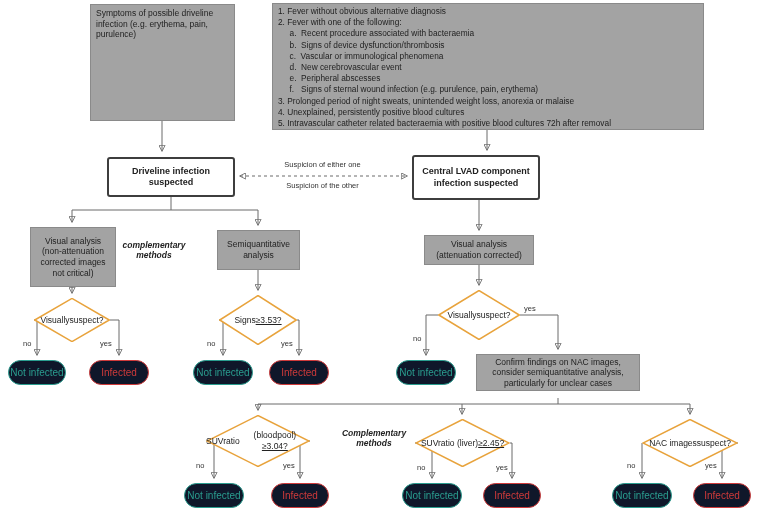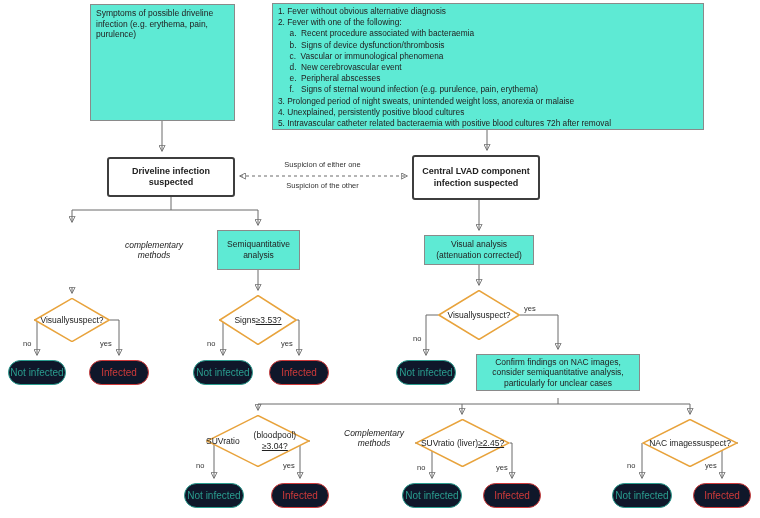--- a/index.html
+++ b/index.html
@@ -1,35 +1,35 @@
 <!DOCTYPE html>
 <html><head>
 <meta charset="utf-8">
 <style>
   *{margin:0;padding:0;box-sizing:border-box}
   body{background:#fff;font-family:"Liberation Sans",sans-serif;color:#222}
   .canvas{position:relative;width:760px;height:518px;background:#fff;overflow:hidden}
   svg.wires{position:absolute;left:0;top:0;width:760px;height:518px;pointer-events:none}
   svg.wires path{fill:none;stroke:#6b6b6b;stroke-width:1}
   svg.wires path.dash{stroke-dasharray:3 3}
-  .box{position:absolute;background:#5eead4;border:1px solid #8a8a8a;font-size:8.5px;line-height:1.25;padding:3px 5px}
+  .box{position:absolute;background:#a3a3a3;border:1px solid #8a8a8a;font-size:8.5px;line-height:1.25;padding:3px 5px}
   .box.center{display:flex;align-items:center;justify-content:center;text-align:center}
   .prewrap{white-space:pre-wrap;font-size:8.3px;line-height:11.2px;padding:2px 5px}
   .bold-box{position:absolute;background:#fff;border:2px solid #3d3d3d;border-radius:3px;font-weight:700;font-size:9px;line-height:1.25;display:flex;align-items:center;justify-content:center;text-align:center;padding:2px 6px}
   .pill{position:absolute;background:#0f172a;border:1.4px solid;border-radius:13px;display:flex;align-items:center;justify-content:center;font-size:10px}
   .pill.green{border-color:#2a9d8f;color:#2a9d8f}
   .pill.red{border-color:#cf3a3a;color:#cf3a3a}
   .diamond{position:absolute}
   .diamond svg{position:absolute;left:0;top:0;width:100%;height:100%}
   .diamond polygon{fill:#fff;stroke:#e8a33c;stroke-width:1.5}
   .dtext{position:absolute;left:0;top:0;right:0;bottom:0;display:flex;flex-direction:row;align-items:center;justify-content:center;text-align:center;font-size:8.5px;line-height:1.25}
   .underline{text-decoration:underline}
   .lbl{position:absolute;font-size:7.5px;color:#333}
   .lbl.mid{text-align:center}
-  .ital{position:absolute;font-style:italic;font-weight:400;font-size:8.5px;text-align:center;line-height:1.2}
+  .ital{position:absolute;font-style:italic;font-weight:700;font-size:8.5px;text-align:center;line-height:1.2}
 </style>
 </head>
 <body>
 
 <div class="canvas">
 
   <svg class="wires" viewBox="0 0 760 518">
     <defs>
       <marker id="arr" viewBox="0 0 8 8" refX="6.5" refY="4" markerWidth="7" markerHeight="7" orient="auto-start-reverse">
         <path d="M0,0.5 L7,4 L0,7.5 z" fill="#6b6b6b" stroke="none"></path>
@@ -77,20 +77,21 @@
 4. Unexplained, persistently positive blood cultures
 5. Intravascular catheter related bacteraemia with positive blood cultures 72h after removal</div>
 
   <div class="bold-box" style="left:107px;top:157px;width:128px;height:40px">Driveline infection suspected</div>
 
   <div class="bold-box" style="left:412px;top:155px;width:128px;height:45px">Central LVAD component infection suspected</div>
 
   <span class="lbl mid" style="left:270px;top:160px;width:105px">Suspicion of either one</span>
   <span class="lbl mid" style="left:270px;top:181px;width:105px">Suspicion of the other</span>
 
+  <div class="box center" style="left:30px;top:227px;width:86px;height:60px">Visual analysis (non-attenuation corrected images not critical)</div>
 
   <div class="ital" style="left:118px;top:240px;width:72px">complementary methods</div>
 
   <div class="box center" style="left:217px;top:230px;width:83px;height:40px">Semiquantitative analysis</div>
 
   <div class="box center" style="left:424px;top:235px;width:110px;height:30px">Visual analysis (attenuation corrected)</div>
 
   <div class="diamond" style="left:34px;top:298px;width:76px;height:44px">
     <svg viewBox="0 0 100 100" preserveAspectRatio="none">
       <polygon points="50,1 99,50 50,99 1,50" vector-effect="non-scaling-stroke"></polygon>

